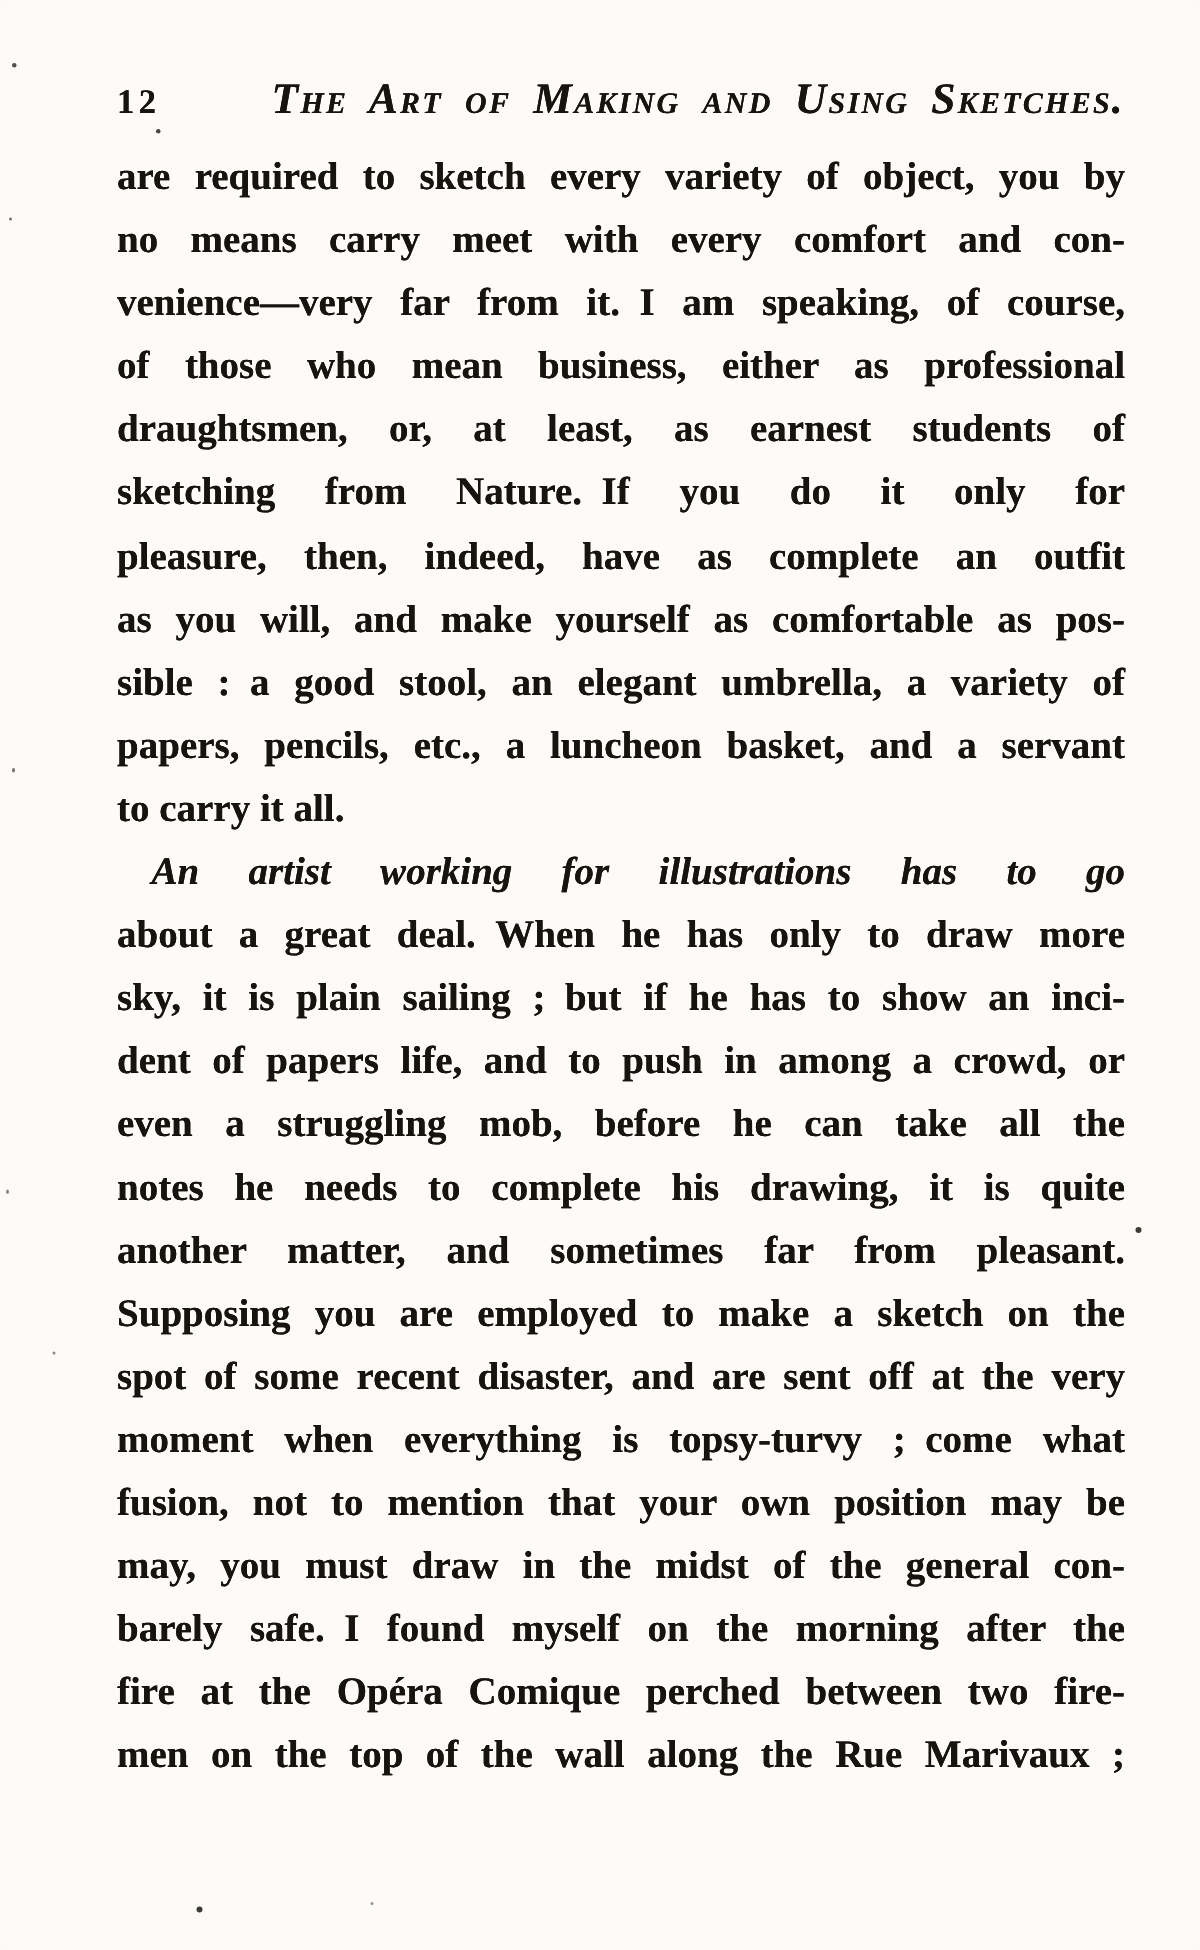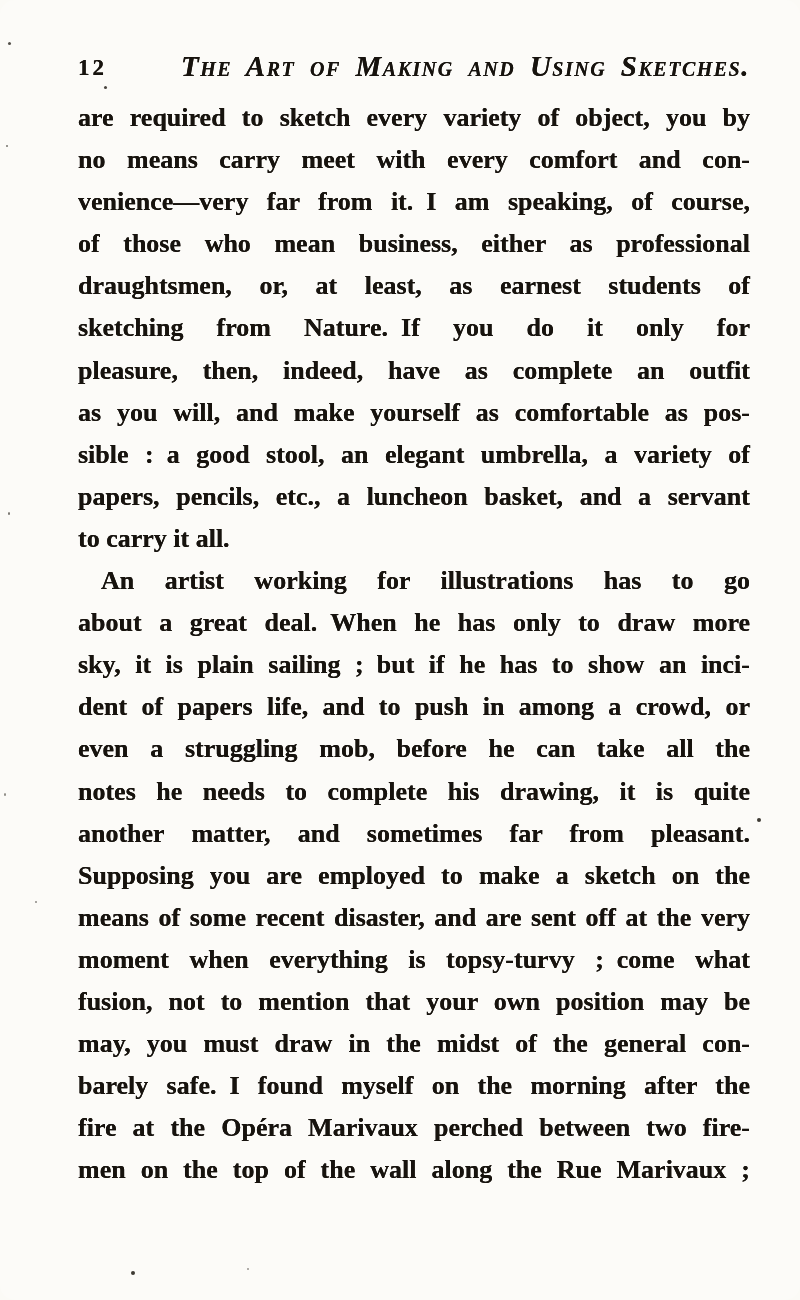--- a/index.html
+++ b/index.html
@@ -49,21 +49,21 @@
     width: 100%;
     height: 42.1px;
     line-height: 42.1px;
     font-size: 26px;
     font-weight: 700;
     text-align: justify;
     text-align-last: justify;
     text-shadow: 0 0 0.35px currentColor;
     white-space: normal;
   }
-  .line.indent { padding-left: 23px; }
+  .line.indent { padding-left: 23px; font-style: italic; }
   .line.align-left { text-align-last: left; }
   
   .speck {
     position: absolute;
     background: #1b1710;
     border-radius: 50%;
   }
 </style>
 </head>
 <body>
@@ -88,26 +88,26 @@
       <div class="line">papers, pencils, etc., a luncheon basket, and a servant</div>
       <div class="line align-left">to carry it all.</div>
       <div class="line indent">An artist working for illustrations has to go</div>
       <div class="line">about a great deal. When he has only to draw more</div>
       <div class="line">sky, it is plain sailing ; but if he has to show an inci-</div>
       <div class="line">dent of papers life, and to push in among a crowd, or</div>
       <div class="line">even a struggling mob, before he can take all the</div>
       <div class="line">notes he needs to complete his drawing, it is quite</div>
       <div class="line">another matter, and sometimes far from pleasant.</div>
       <div class="line">Supposing you are employed to make a sketch on the</div>
-      <div class="line">means of some recent disaster, and are sent off at the very</div>
+      <div class="line">spot of some recent disaster, and are sent off at the very</div>
       <div class="line">moment when everything is topsy-turvy ; come what</div>
       <div class="line">fusion, not to mention that your own position may be</div>
       <div class="line">may, you must draw in the midst of the general con-</div>
       <div class="line">barely safe. I found myself on the morning after the</div>
-      <div class="line">fire at the Opéra Marivaux perched between two fire-</div>
+      <div class="line">fire at the Opéra Comique perched between two fire-</div>
       <div class="line">men on the top of the wall along the Rue Marivaux ;</div>
     </div>
 
   <div class="speck" style="left:8px;   top:42px;   width:3px; height:3px; opacity:.75"></div>
   <div class="speck" style="left:104px; top:86px;   width:3px; height:3px; opacity:.8"></div>
   <div class="speck" style="left:6px;   top:145px;  width:2px; height:2px; opacity:.6"></div>
   <div class="speck" style="left:8px;   top:512px;  width:2px; height:3px; opacity:.6"></div>
   <div class="speck" style="left:4px;   top:793px;  width:2px; height:3px; opacity:.5"></div>
   <div class="speck" style="left:757px; top:818px;  width:4px; height:4px; opacity:.85"></div>
   <div class="speck" style="left:35px;  top:901px;  width:2px; height:2px; opacity:.5"></div>

